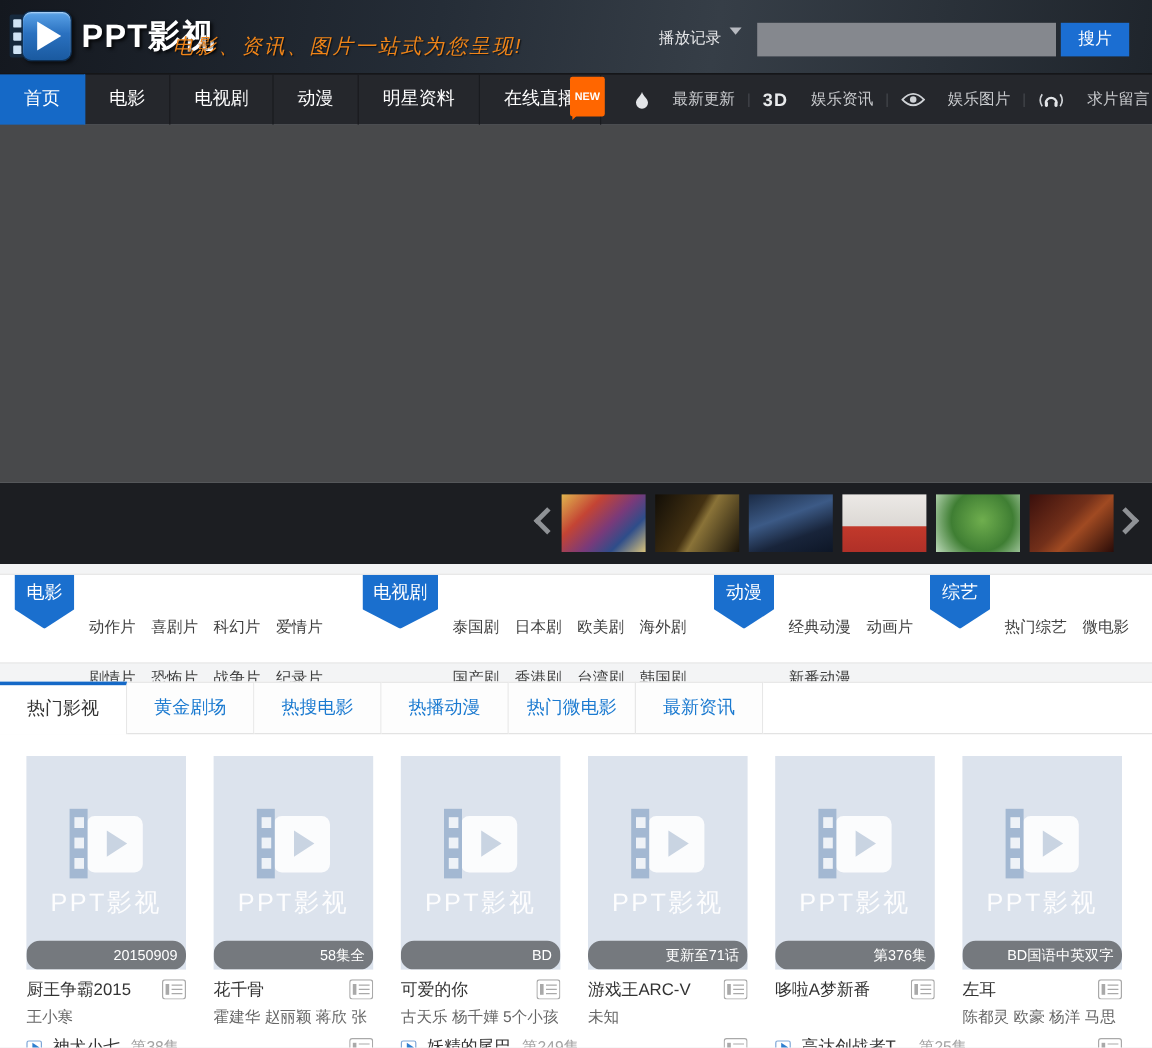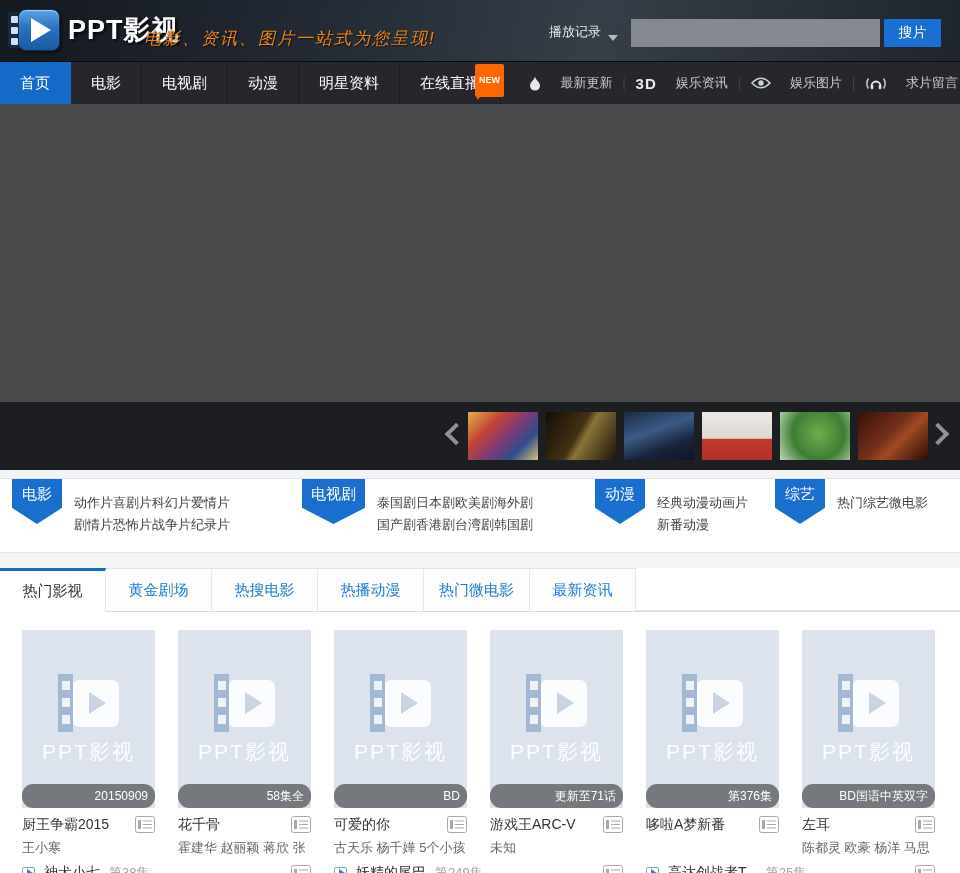--- a/index.html
+++ b/index.html
@@ -18,21 +18,21 @@
     background:linear-gradient(180deg,#5ba3e8 0%,#2a71c0 45%,#1a5aa0 100%);
     border:1px solid #0e2f52; border-radius:8px;
     box-shadow:inset 0 1px 1px rgba(255,255,255,.5), 2px 2px 3px rgba(0,0,0,.5); }
   .logo-sq::after { content:""; position:absolute; left:12px; top:8px;
     border-left:20px solid #fff; border-top:12px solid transparent; border-bottom:12px solid transparent; }
   .logo-text { margin-left:6px; font-size:27px; font-weight:bold; color:#fff; letter-spacing:1px;
     text-shadow:2px 2px 3px rgba(0,0,0,.8); }
   .tagline { position:absolute; left:144px; top:27px; color:#ef8418; font-size:17px;
     font-style:italic; letter-spacing:2px; text-shadow:1px 1px 1px rgba(0,0,0,.6); white-space:nowrap; }
   .play-history { position:absolute; left:549px; top:23px; color:#e6e7e9; font-size:13px;
-    display:flex; align-items:flex-end; gap:7px; cursor:pointer; }
+    display:flex; align-items:flex-start; gap:7px; cursor:pointer; }
   .chev-down { width:0; height:0; border-left:5px solid transparent; border-right:5px solid transparent;
     border-top:6px solid #b7bac0; }
   .search-input { position:absolute; left:631px; top:19px; width:249px; height:28px;
     background:#85888e; border:0; outline:none; padding:0 8px; font-size:14px; color:#222; }
   .search-btn { position:absolute; left:884px; top:19px; width:57px; height:28px;
     background:#1b6ed2; border:0; color:#fff; font-size:14px; cursor:pointer;
     font-family:"Liberation Sans",sans-serif; }
 
   
   .navbar { position:absolute; top:61px; left:0; width:960px; height:43px; background:#25272c;
@@ -71,25 +71,25 @@
   .catpanel { position:absolute; top:478px; left:0; width:960px; height:75px; background:#fff;
     border-top:1px solid #e3e3e3; border-bottom:1px solid #e3e3e3; }
   .group { position:absolute; top:0; height:74px; }
   .g1 { left:12px; } .g2 { left:302px; } .g3 { left:595px; } .g4 { left:775px; }
   .ribbon { position:absolute; left:0; top:0; height:45px; background:#1a6fce; color:#fff;
     font-size:15px; text-align:center; line-height:30px; cursor:pointer;
     clip-path:polygon(0 0,100% 0,100% 64%,50% 100%,0 64%); }
   .rb2 { width:50px; } .rb3 { width:63px; }
   .glinks { position:absolute; top:13px; white-space:nowrap; }
   .gl-off2 { left:62px; } .gl-off3 { left:75px; }
-  .glinks .row { display:flex; line-height:22px; }
+  .glinks .row { display:flex; gap:13px; line-height:22px;margin-top:20px; }
   .glinks a { font-size:13px; color:#3f3f3f; text-decoration:none; cursor:pointer; }
 
   
-  .tabspanel { position:absolute; top:568px; left:0; width:960px; height:44px; background:#fff; display:flex;align-items:flex-end; }
+  .tabspanel { position:absolute; top:568px; left:0; width:960px; height:44px; background:#fff; display:flex; }
   .tab { width:106px; height:44px; line-height:42px; text-align:center; font-size:15px; color:#1b7ad0;
     background:#fdfdfd; border-right:1px solid #e7e7e7; border-bottom:1px solid #dcdcdc;
     border-top:1px solid #e3e3e3; cursor:pointer; }
   .tab.active { background:#fff; color:#333; border-top:3px solid #1569c7; border-bottom:none;
     line-height:40px; border-left:none; }
   .tab-filler { flex:1; border-bottom:1px solid #dcdcdc; border-top:1px solid #e3e3e3; background:#fff; }
 
   
   .cards { position:absolute; top:612px; left:0; width:960px; height:261px; background:#fff; }
   .card-row { display:flex; gap:23px; margin:18px 22px 0 22px; }

